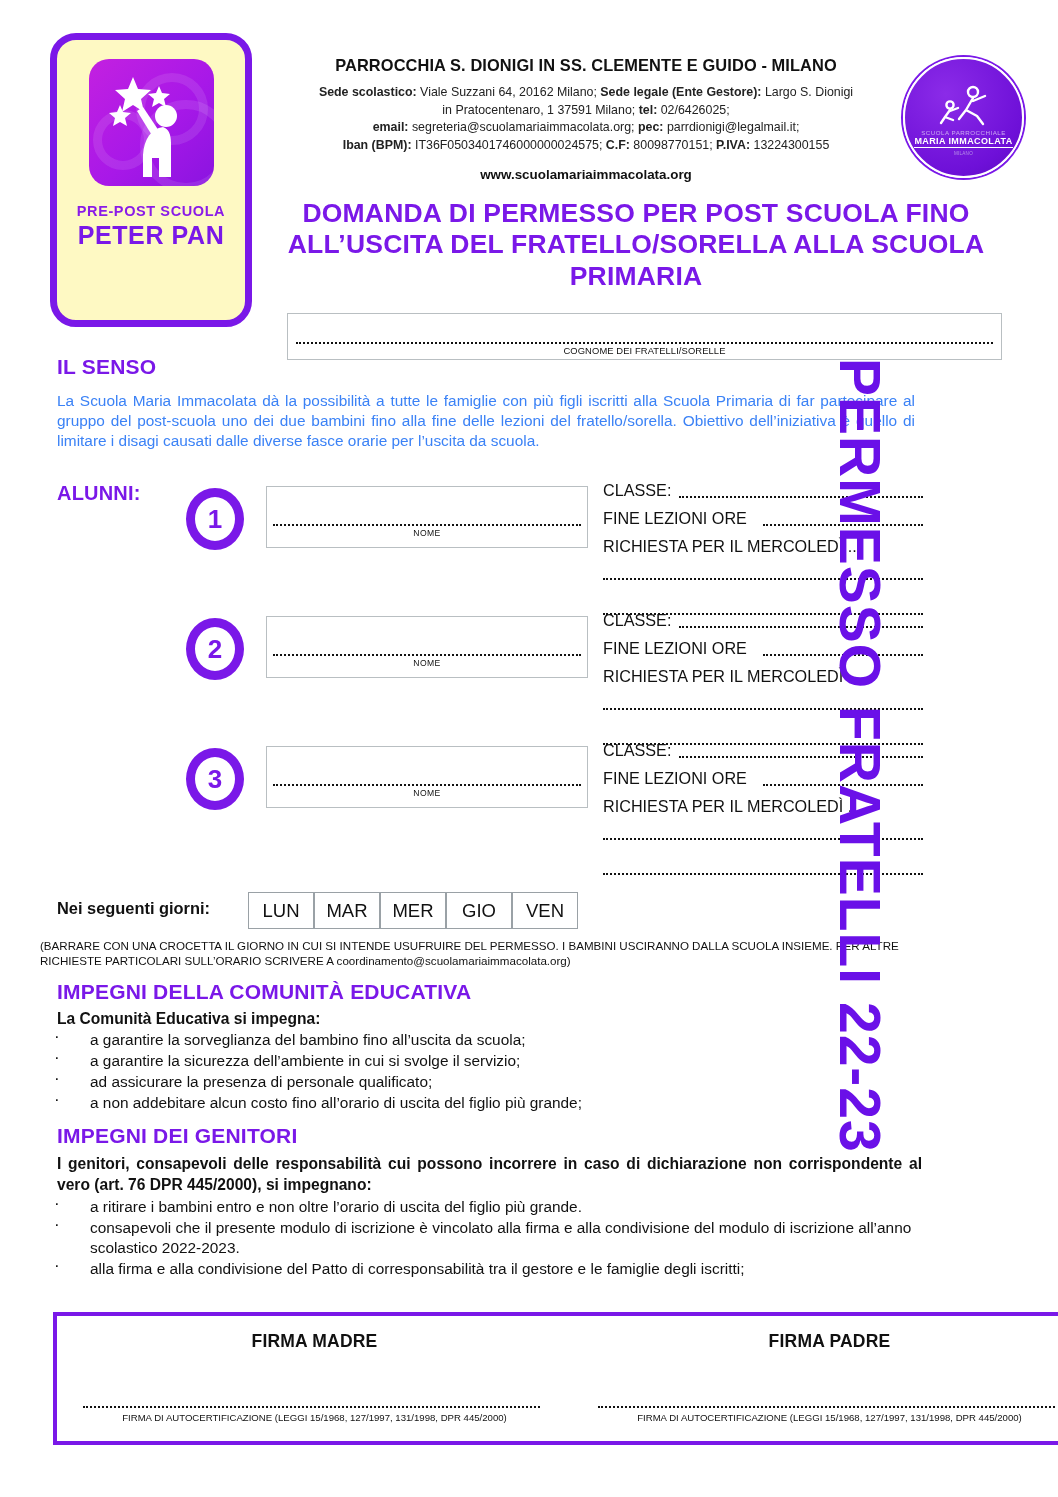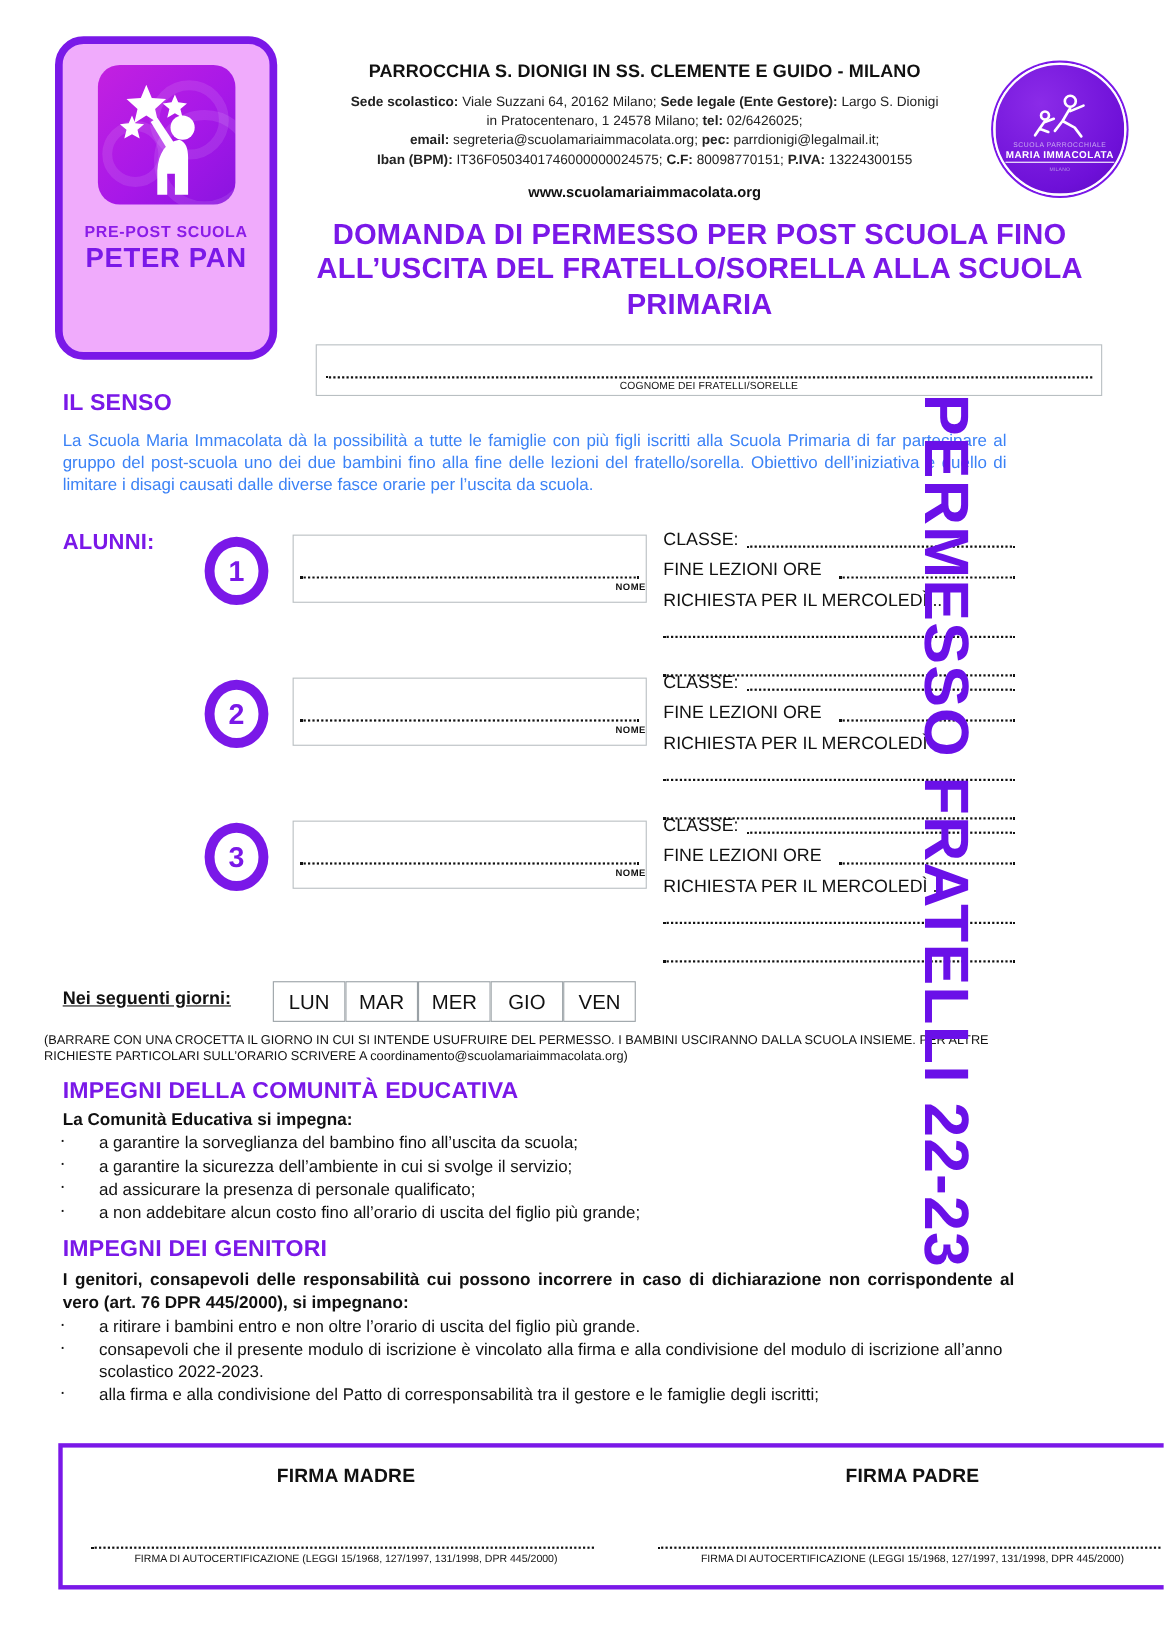--- a/index.html
+++ b/index.html
@@ -21,21 +21,21 @@
 
   
   .logo-card {
     position: absolute;
     left: 50px;
     top: 33px;
     width: 202px;
     height: 294px;
     border: 7px solid #7A18E8;
     border-radius: 26px;
-    background: #f0abfc;
+    background: #fef9c3;
     box-sizing: border-box;
     display: flex;
     flex-direction: column;
     align-items: center;
     justify-content: flex-start;
     padding-top: 19px;
   }
   .logo-tile {
     width: 125px;
     height: 127px;
@@ -217,21 +217,21 @@
     top: 2px;
     width: 322px;
     height: 62px;
     border: 1px solid #b9bfc2;
     box-sizing: border-box;
     background: #fff;
   }
   .nome-dots { position: absolute; left: 6px; right: 6px; top: 37px; }
   .nome-cap {
     position: absolute; left: 0; right: 0; top: 41px;
-    text-align: right; font-size: 8.6px; color: #111; letter-spacing: .4px; font-weight: bold;
+    text-align: center; font-size: 8.6px; color: #111; letter-spacing: .4px;
   }
   .right-fields {
     position: absolute;
     left: 417px;
     top: -4px;
     width: 320px;
     font-size: 16.2px;
     color: #111;
     line-height: 1.0;
   }
@@ -242,21 +242,20 @@
   .rf-blank .rf-dots { left: 0; right: 0; top: 14px; }
 
   
   .giorni-label {
     position: absolute;
     left: 57px;
     top: 899px;
     font-size: 16.4px;
     font-weight: bold;
     color: #111;
-    text-decoration: underline;
   }
   .giorni-row { position: absolute; left: 248px; top: 892px; display: flex; }
   .giorno {
     width: 66px;
     height: 37px;
     border: 1px solid #9aa1a6;
     box-sizing: border-box;
     display: flex;
     align-items: center;
     justify-content: center;
@@ -403,21 +402,21 @@
     <div class="seal-t3">MILANO</div>
   </div>
 
   <div class="hdr">
     <div class="hdr-title">PARROCCHIA S. DIONIGI IN SS. CLEMENTE E GUIDO - MILANO</div>
     <div class="hdr-lines">
       <div>
         <b>Sede scolastico:</b><span> Viale Suzzani 64, 20162 Milano; </span><b>Sede legale (Ente Gestore):</b><span> Largo S. Dionigi</span>
       </div>
       <div>
-        <span>in Pratocentenaro, 1 24578 Milano; </span><b>tel:</b><span> 02/6426025;</span>
+        <span>in Pratocentenaro, 1 37591 Milano; </span><b>tel:</b><span> 02/6426025;</span>
       </div>
       <div>
         <b>email:</b><span> segreteria@scuolamariaimmacolata.org; </span><b>pec:</b><span> parrdionigi@legalmail.it;</span>
       </div>
       <div>
         <b>Iban (BPM):</b><span> IT36F0503401746000000024575; </span><b>C.F:</b><span> 80098770151; </span><b>P.IVA:</b><span> 13224300155</span>
       </div>
     </div>
     <div class="hdr-web">www.scuolamariaimmacolata.org</div>
   </div>

